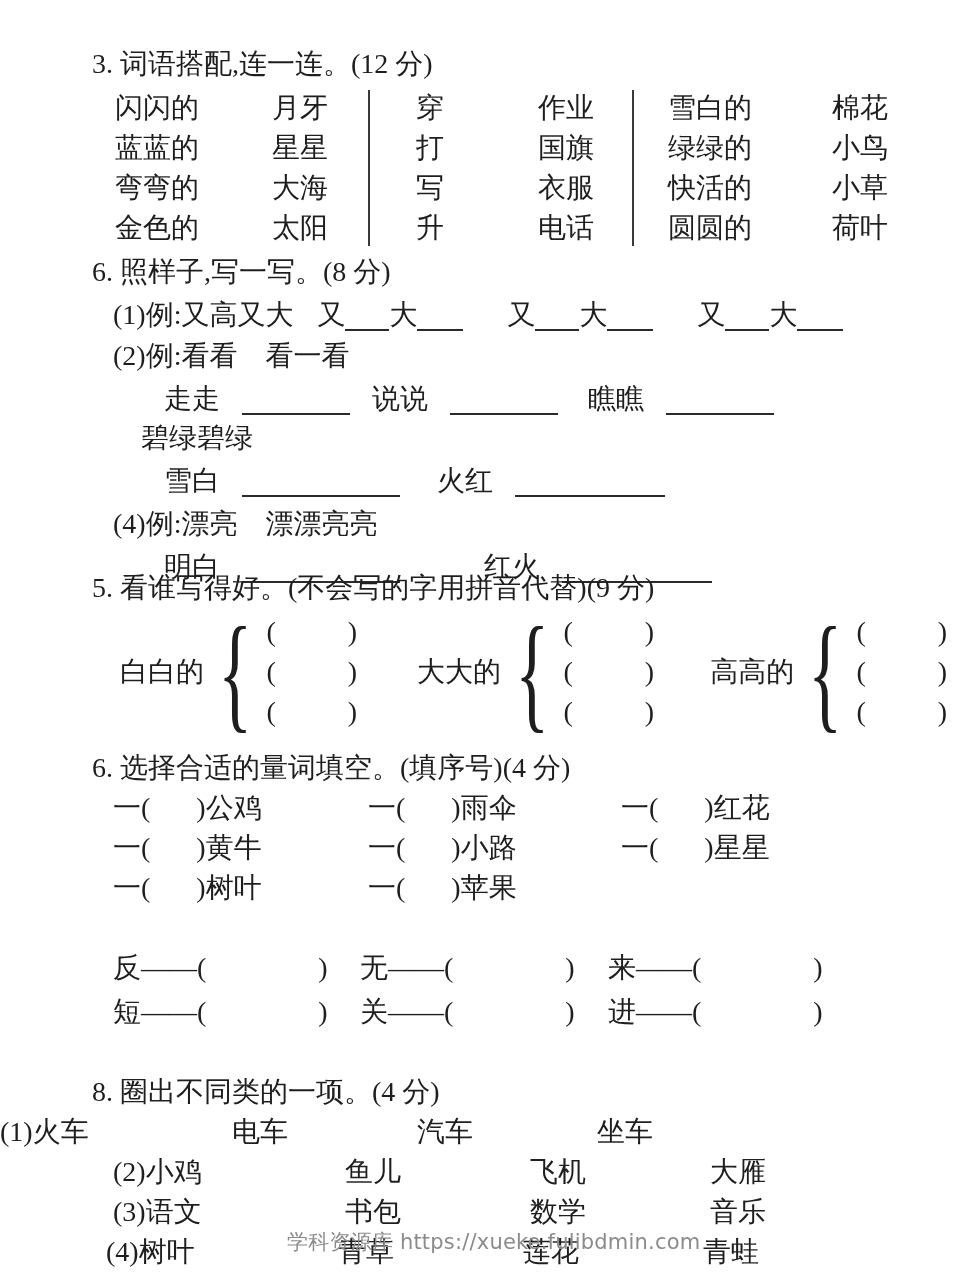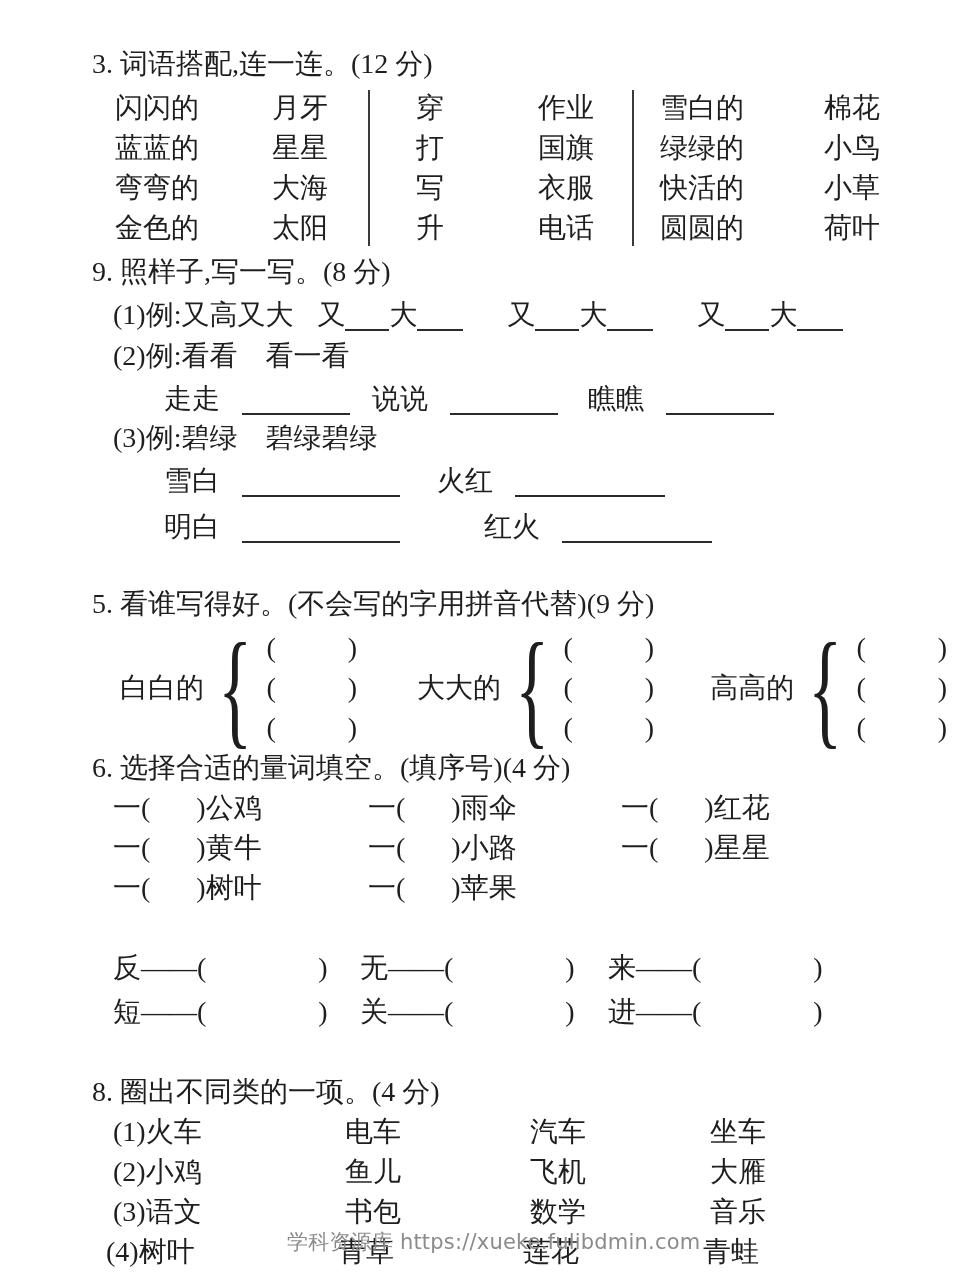--- a/index.html
+++ b/index.html
@@ -55,37 +55,37 @@
       <div>写</div>
       <div>升</div>
     </div>
     <div class="mcol" style="margin-left:92px;width:60px">
       <div>作业</div>
       <div>国旗</div>
       <div>衣服</div>
       <div>电话</div>
     </div>
     <div class="vdiv" style="margin-left:34px"></div>
-    <div class="mcol" style="margin-left:26px;width:90px">
+    <div class="mcol" style="margin-left:34px;width:90px">
       <div>雪白的</div>
       <div>绿绿的</div>
       <div>快活的</div>
       <div>圆圆的</div>
     </div>
     <div class="mcol" style="margin-left:74px;width:60px">
       <div>棉花</div>
       <div>小鸟</div>
       <div>小草</div>
       <div>荷叶</div>
     </div>
   </div>
 </div>
 
 <div class="sec" style="top:252px">
-  <div class="qtitle">9. 照样子,写一写。(8 分)</div>
+  <div class="qtitle">6. 照样子,写一写。(8 分)</div>
   <div class="row" style="margin-left:113px;height:44px">
     <span>(1)例:又高又大</span>
     <span class="pgroup" style="margin-left:24px">
       <span>又</span>
         <span class="blank" style="width:44px"></span>
         <span>大</span>
         <span class="blank" style="width:46px"></span>
     </span>
     <span class="pgroup" style="margin-left:44px">
       <span>又</span>
@@ -106,38 +106,41 @@
   </div>
   <div class="row" style="margin-left:164px;height:42px">
     <span>走走</span>
       <span class="blank" style="width:108px;margin-left:22px"></span>
     <span style="margin-left:22px">说说</span>
       <span class="blank" style="width:108px;margin-left:22px"></span>
     <span style="margin-left:30px">瞧瞧</span>
       <span class="blank" style="width:108px;margin-left:22px"></span>
   </div>
   <div class="row" style="margin-left:113px;height:40px">
-    <span>(3)例:碧绿</span>
     <span style="margin-left:28px">碧绿碧绿</span>
   </div>
   <div class="row" style="margin-left:164px;height:46px">
     <span>雪白</span>
       <span class="blank" style="width:158px;margin-left:22px"></span>
     <span style="margin-left:37px">火红</span>
       <span class="blank" style="width:150px;margin-left:22px"></span>
   </div>
+  <div class="row" style="margin-left:113px;height:40px">
+    <span>(4)例:漂亮</span>
+    <span style="margin-left:28px">漂漂亮亮</span>
+  </div>
   <div class="row" style="margin-left:164px;height:46px">
     <span>明白</span>
       <span class="blank" style="width:158px;margin-left:22px"></span>
     <span style="margin-left:84px">红火</span>
       <span class="blank" style="width:150px;margin-left:22px"></span>
   </div>
 </div>
 
-<div class="sec" style="top:584px">
+<div class="sec" style="top:568px">
   <div class="qtitle">5. 看谁写得好。(不会写的字用拼音代替)(9 分)</div>
   <div class="bracerow">
     <div class="bgroup">
       <span>白白的</span>
       <span class="brace">{</span>
       <div class="pcol">
         <div class="prow">
             <span>(</span>
             <span class="sp" style="width:72px"></span>
             <span>)</span>
@@ -295,21 +298,21 @@
         <span>进</span>
         <span>——(</span>
         <span class="sp" style="width:112px"></span>
         <span>)</span>
       </span>
   </div>
 </div>
 
 <div class="sec" style="top:1072px">
   <div class="qtitle">8. 圈出不同类的一项。(4 分)</div>
-  <div class="row" style="margin-left:113px;height:40px">
+  <div class="row" style="height:40px">
     <span style="width:232px;display:inline-block"><span class="q8num">(1)</span><span>火车</span></span>
     <span style="width:185px;display:inline-block">电车</span>
     <span style="width:180px;display:inline-block">汽车</span>
     <span>坐车</span>
   </div>
   <div class="row" style="margin-left:113px;height:40px">
     <span style="width:232px;display:inline-block"><span class="q8num">(2)</span><span>小鸡</span></span>
     <span style="width:185px;display:inline-block">鱼儿</span>
     <span style="width:180px;display:inline-block">飞机</span>
     <span>大雁</span>

